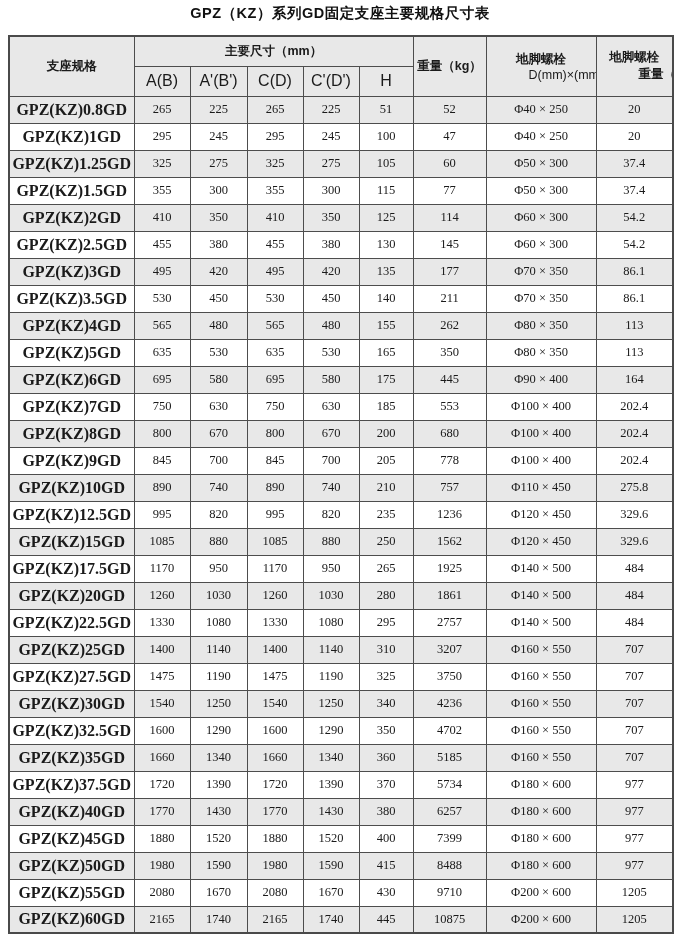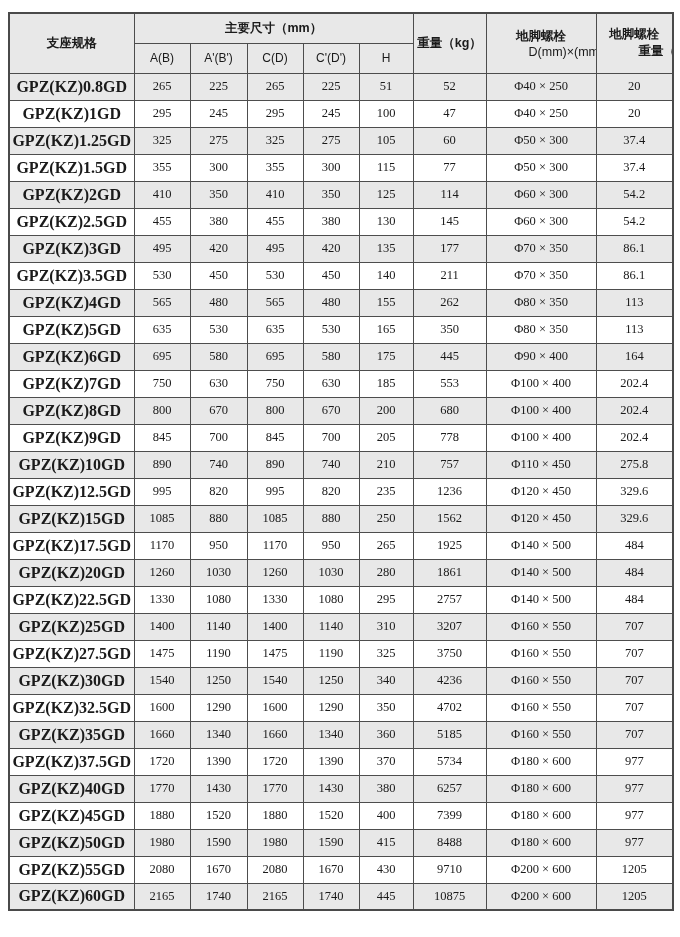--- a/index.html
+++ b/index.html
@@ -41,21 +41,21 @@
   }
   .spec-table thead th {
     background: #e8e8e8;
     font-weight: bold;
     font-size: 12.5px;
     font-family: "Liberation Sans", sans-serif;
     height: 30px;
   }
   .spec-table thead tr.sub-row th {
     font-weight: normal;
-    font-size: 12px;
+    font-size: 16px;
   }
   .spec-table thead th .line2 {
     display: block;
     font-weight: bold;
     padding-left: 40px;
   }
   .spec-table thead th .latin {
     font-weight: normal;
   }
   .spec-table tbody td {
@@ -70,20 +70,21 @@
   .spec-table tbody td.spec {
     font-weight: bold;
     font-size: 16px;
   }
 </style>
 </head>
 <body>
 
 <div class="page">
 
+  <div class="doc-title">GPZ（KZ）系列GD固定支座主要规格尺寸表</div>
 
   <table class="spec-table">
     <colgroup>
       <col style="width:125px">
       <col style="width:56px">
       <col style="width:57px">
       <col style="width:56px">
       <col style="width:56px">
       <col style="width:54px">
       <col style="width:73px">

